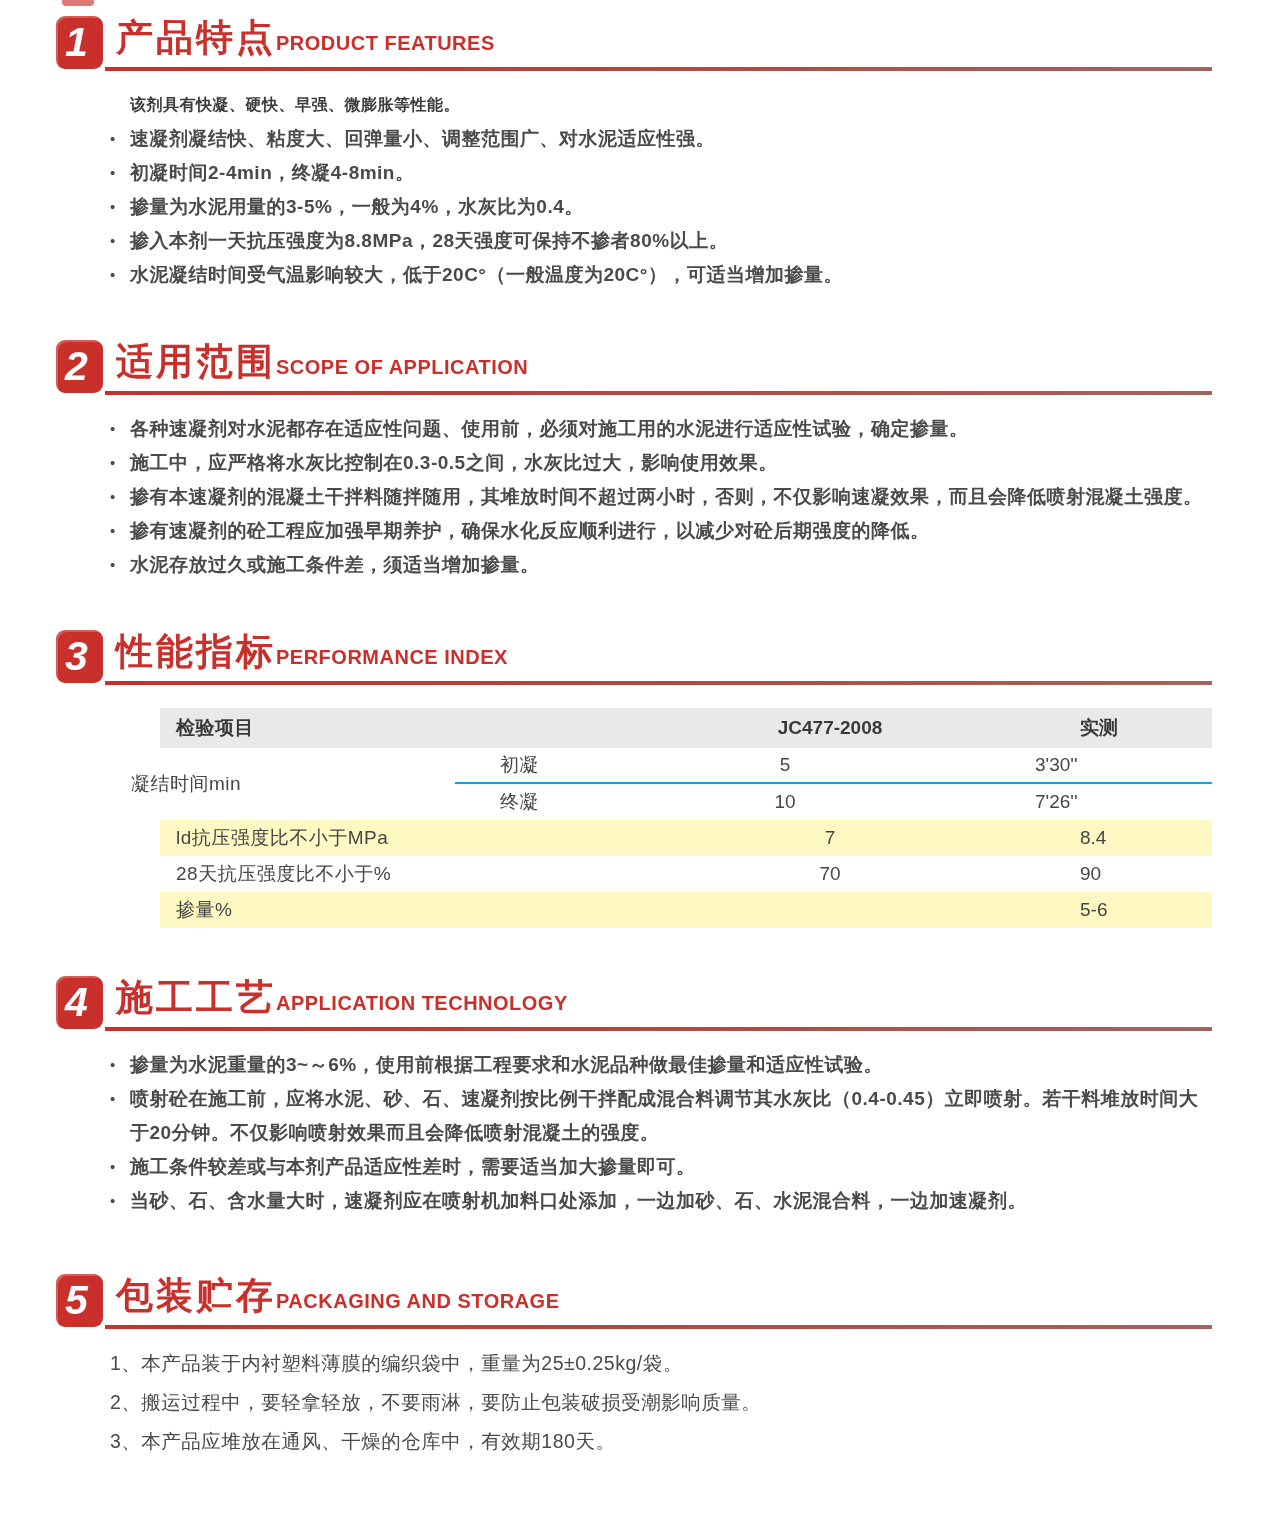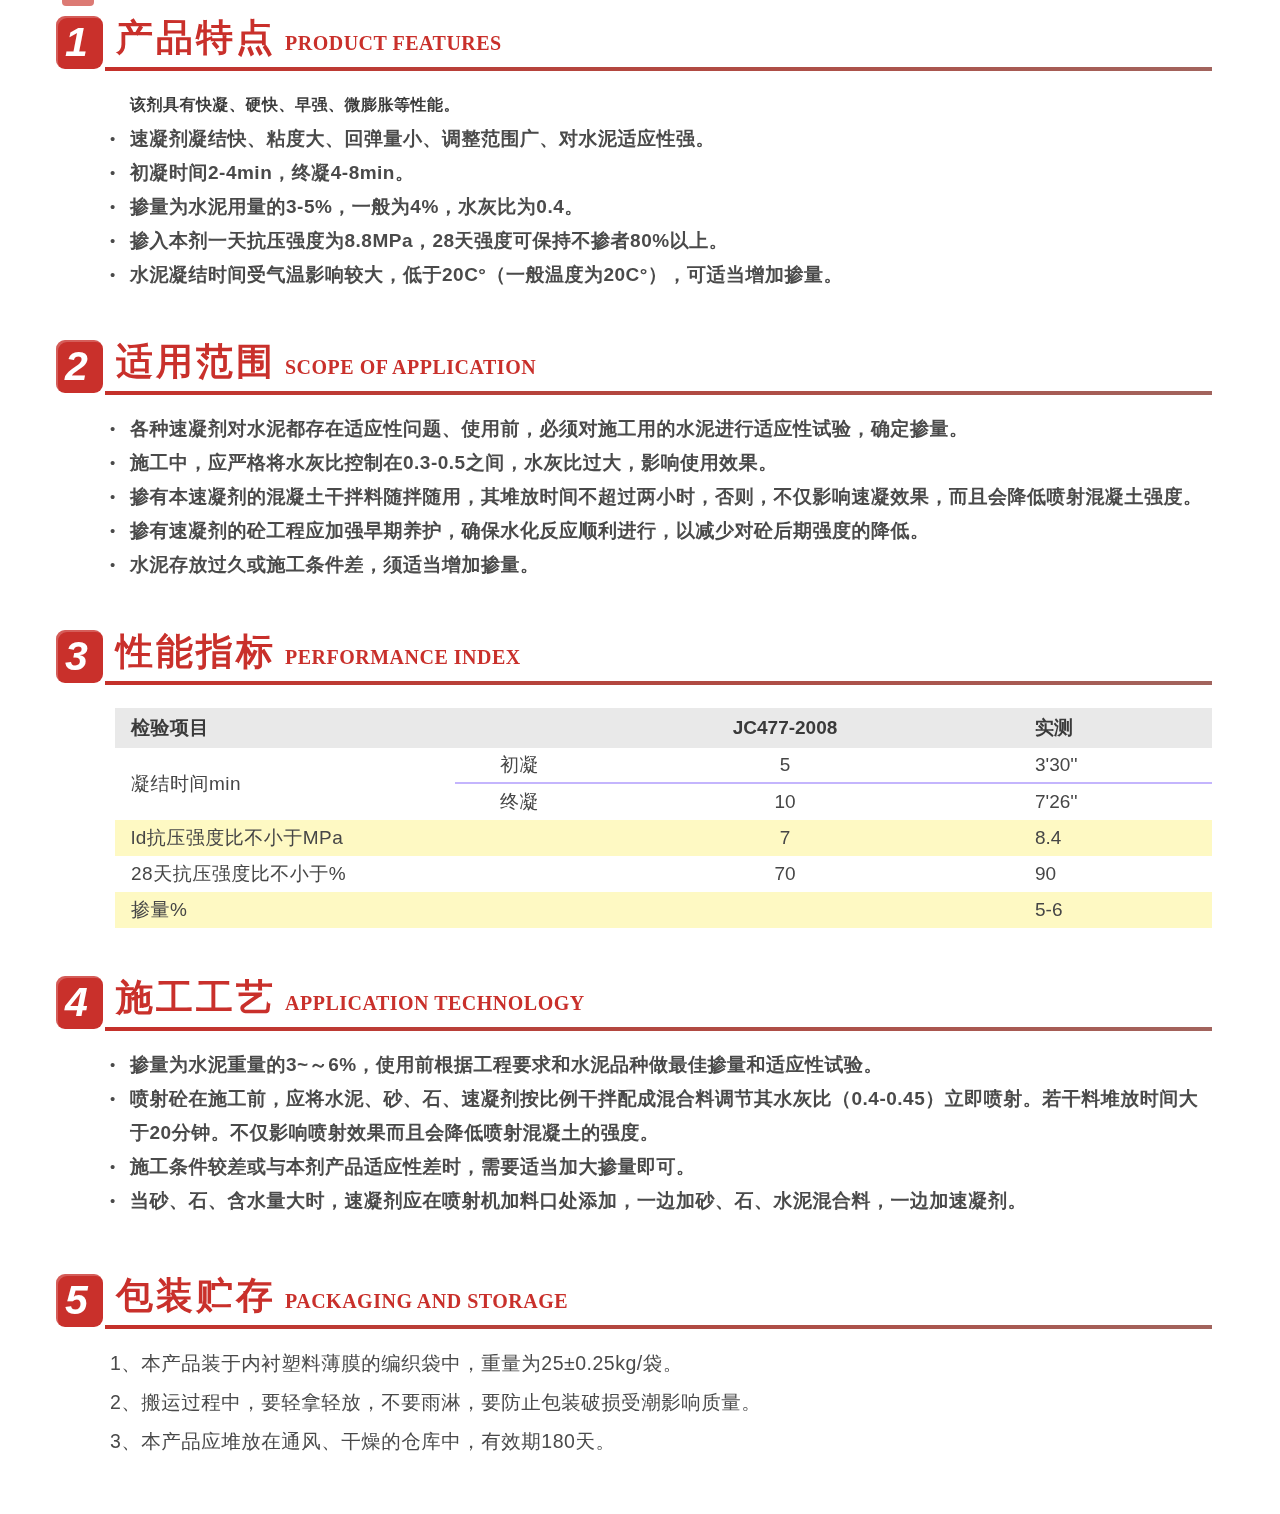--- a/index.html
+++ b/index.html
@@ -25,53 +25,53 @@
     position: absolute; left: 0; top: 2px;
     width: 47px; height: 53px;
     background: #c9302b; border-radius: 9px;
     display: flex; align-items: center; justify-content: center;
     box-shadow: inset 2px 2px 0 rgba(255,255,255,0.22);
   }
   .badge-num {
     color: #ffffff; font-size: 41px; font-weight: 700; font-style: italic;
     line-height: 1; padding-right: 6px;
   }
-  .titles { position: absolute; left: 60px; bottom: 9px; display: flex; align-items: baseline; white-space: nowrap; font-family: Liberation Serif, serif; }
+  .titles { position: absolute; left: 60px; bottom: 9px; display: flex; align-items: baseline; white-space: nowrap; }
   .title-zh { color: #c9302b; font-size: 37px; font-weight: 700; letter-spacing: 3px; }
-  .title-en { color: #c9302b; font-size: 20px; font-weight: 700; margin-left: 9px; letter-spacing: 0.5px; }
+  .title-en { color: #c9302b; font-size: 20px; font-weight: 700; letter-spacing: 0.5px; }
   .rule {
     position: absolute; left: 49px; right: 0; bottom: 1px; height: 4px;
     background: linear-gradient(90deg, #c5302a 0%, #b04b43 55%, #a2645d 100%);
   }
 
   
   .sec-body { margin: 16px 70px 0 110px; }
   .intro { font-weight: 700; color: #3b3b3b; padding-left: 20px; line-height: 34px; font-size: 16px; letter-spacing: 0.5px; }
   .bullet { display: flex; line-height: 34px; font-size: 19px; color: #4a4a4a; }
   .dot { flex: 0 0 20px; width: 20px; font-size: 15px; color: #4a4a4a; }
   .btext { flex: 1; letter-spacing: 0.5px; font-weight: bold; }
 
   
   .sec-1 { margin-top: 14px; }
   .sec-2, .sec-3, .sec-4 { margin-top: 46px; }
   .sec-5 { margin-top: 54px; }
 
   
   .perf-table { margin: 22px 68px 0 115px; width: 1097px; font-size: 19px; color: #464646; }
-  .t-head, .t-row { display: grid; grid-template-columns: 340px 185px 290px 282px; align-items: center; }
+  .t-head, .t-row { display: grid; grid-template-columns: 340px 185px 290px 282px; align-items: center; margin-left: 45px; }
   .t-head { height: 40px; background: #e9e9e9; font-weight: 700; color: #3a3a3a; }
   .t-row { height: 36px; }
   .stripe { background: #fef9c3; }
   .c-label { padding-left: 16px; letter-spacing: 0.5px; }
   .c-jc { text-align: center; }
   .c-meas { padding-left: 105px; }
   .t-merge { display: grid; grid-template-columns: 340px 757px; }
   .m-label { display: flex; align-items: center; padding-left: 16px; letter-spacing: 0.5px; }
   .m-row { display: grid; grid-template-columns: 185px 290px 282px; height: 36px; align-items: center; }
-  .m-row.first { border-bottom: 2px solid #c4b5fd; }
+  .m-row.first { border-bottom: 2px solid #0ea5e9; }
   .c-sub { padding-left: 45px; letter-spacing: 0.5px; }
 
   
   .numbered { line-height: 39px; font-size: 19.5px; color: #4a4a4a; letter-spacing: 0.5px; }
   .sec-5 .sec-body { margin-top: 14px; }
 </style>
 </head>
 <body>
 
 <div class="page">

